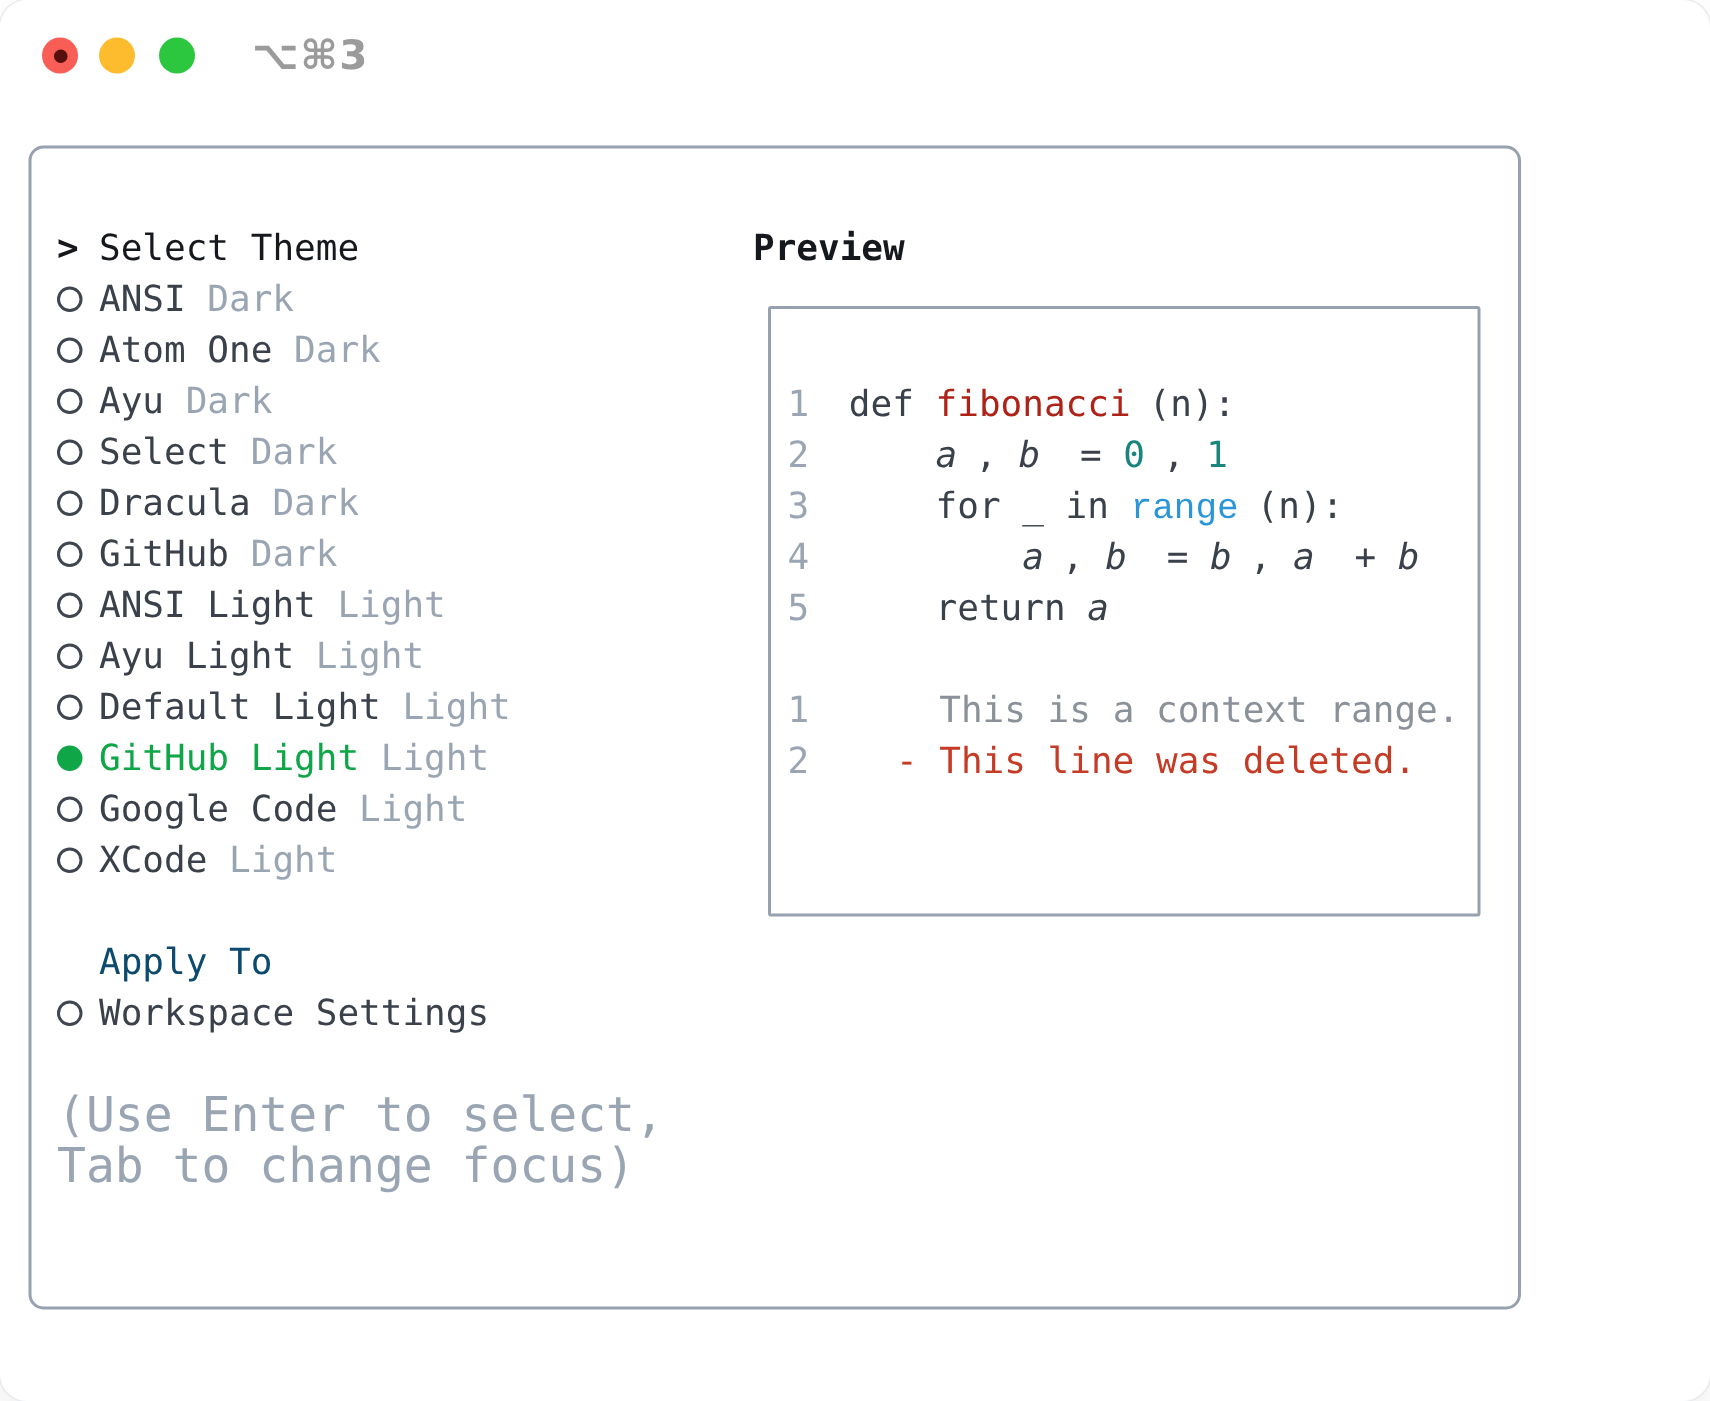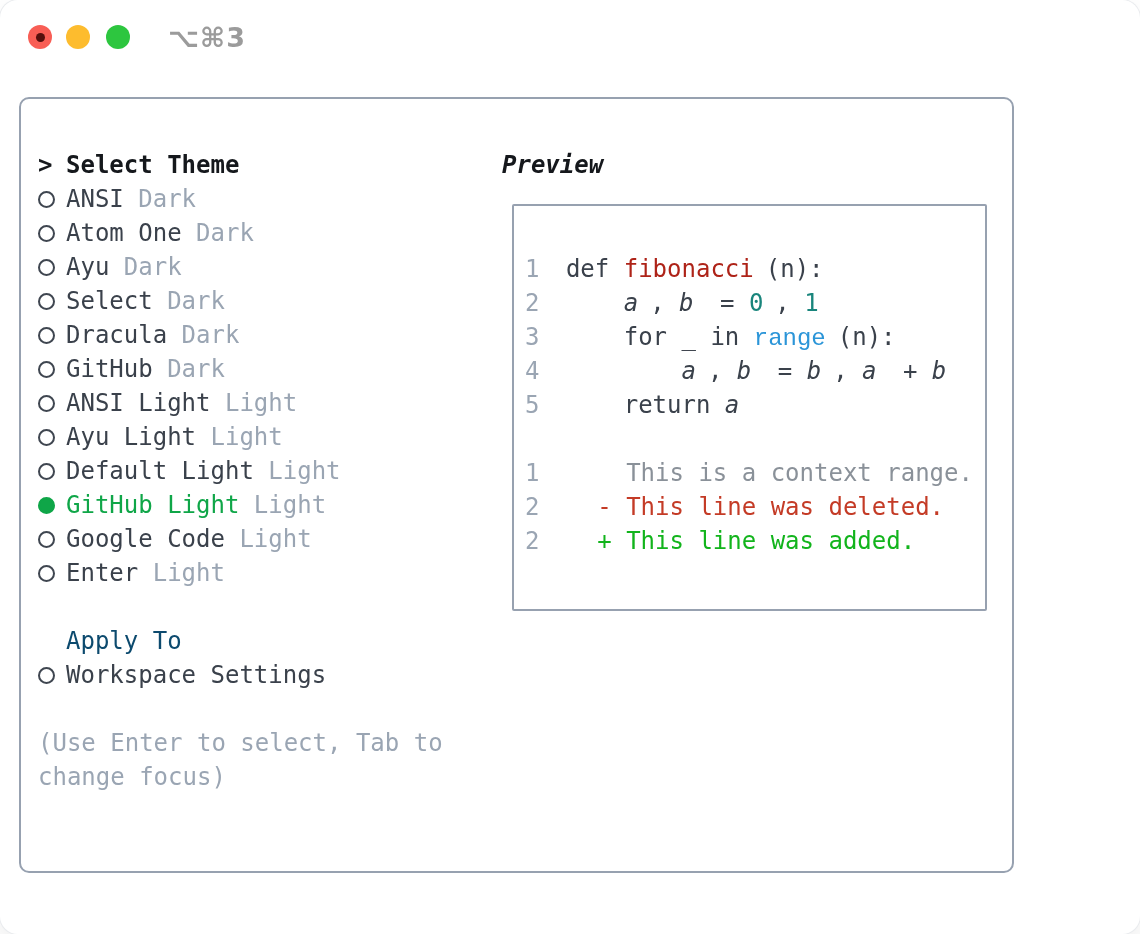--- a/index.html
+++ b/index.html
@@ -24,30 +24,30 @@
   
   .panel{position:absolute;left:19px;top:97px;width:995px;height:776px;
     border:2px solid var(--border,#97a1b0);border-radius:10px;box-sizing:border-box;background:#fff;}
   .left-col{position:absolute;left:17px;top:49px;font-size:24px;line-height:34px;
     color:var(--text_dark,#3a414b);}
   .row{display:flex;height:34px;align-items:center;white-space:pre;}
   .marker{width:28px;flex:0 0 28px;display:flex;align-items:center;}
   .circle{width:17px;height:17px;border:2px solid #3f4650;border-radius:50%;box-sizing:border-box;}
   .circle.filled{background:var(--accent_green,#0fa648);border-color:var(--accent_green,#0fa648);}
   .prompt{color:var(--text_black,#15181c);font-weight:bold;}
-  .hdr{color:var(--text_black,#15181c);font-weight:bold;}
+  .hdr{color:var(--text_black,#15181c);font-weight:normal;}
   .apply-hdr .hdr{font-weight:normal;color:#0c4a6e;}
   .tname{color:var(--text_dark,#3a414b);}
   .theme-row.selected .tname{color:var(--accent_green,#0fa648);}
   .variant{color:var(--text_muted,#9aa5b3);margin-left:1ch;}
   .spacer{height:34px;}
-  .hint{color:var(--text_muted,#9aa5b3);width:424px;font-size:24px;line-height:34px;}
+  .hint{color:var(--text_muted,#9aa5b3);width:424px;font-size:32px;line-height:34px;}
   
   .preview-title{position:absolute;left:481px;top:49px;height:34px;line-height:34px;
-    font-size:24px;font-weight:bold;color:var(--text_black,#15181c);font-style:italic;}
+    font-size:24px;font-weight:bold;color:var(--text_black,#15181c);}
   .preview-box{position:absolute;left:491px;top:105px;width:475px;height:407px;
     border:2px solid var(--border,#97a1b0);border-radius:2px;box-sizing:border-box;background:#fff;}
   .code-block{position:absolute;left:11px;top:46px;font-size:24px;line-height:34px;white-space:pre;}
   .diff-block{position:absolute;left:11px;top:250px;font-size:24px;line-height:34px;white-space:pre;}
   .cline{height:34px;}
   .ln{color:var(--text_muted,#9aa5b3);}
   .tok-code{color:var(--text_dark,#3a414b);margin-left:12px;}
   .tok-func{color:var(--code_function_red,#ae2318);}
   .tok-num{color:var(--code_number_teal,#19857c);}
   .tok-builtin{color:var(--code_builtin_blue,#2b95d8);font-family:Liberation Mono, monospace;}
@@ -83,21 +83,21 @@
           <div class="row theme-row"><span class="marker"><span class="circle"></span></span><span class="tname">Atom One</span><span class="variant">Dark</span></div>
           <div class="row theme-row"><span class="marker"><span class="circle"></span></span><span class="tname">Ayu</span><span class="variant">Dark</span></div>
           <div class="row theme-row"><span class="marker"><span class="circle"></span></span><span class="tname">Select</span><span class="variant">Dark</span></div>
           <div class="row theme-row"><span class="marker"><span class="circle"></span></span><span class="tname">Dracula</span><span class="variant">Dark</span></div>
           <div class="row theme-row"><span class="marker"><span class="circle"></span></span><span class="tname">GitHub</span><span class="variant">Dark</span></div>
           <div class="row theme-row"><span class="marker"><span class="circle"></span></span><span class="tname">ANSI Light</span><span class="variant">Light</span></div>
           <div class="row theme-row"><span class="marker"><span class="circle"></span></span><span class="tname">Ayu Light</span><span class="variant">Light</span></div>
           <div class="row theme-row"><span class="marker"><span class="circle"></span></span><span class="tname">Default Light</span><span class="variant">Light</span></div>
           <div class="row theme-row selected"><span class="marker"><span class="circle filled"></span></span><span class="tname">GitHub Light</span><span class="variant">Light</span></div>
           <div class="row theme-row"><span class="marker"><span class="circle"></span></span><span class="tname">Google Code</span><span class="variant">Light</span></div>
-          <div class="row theme-row"><span class="marker"><span class="circle"></span></span><span class="tname">Enter</span><span class="variant">Light</span></div>
+          <div class="row theme-row"><span class="marker"><span class="circle"></span></span><span class="tname">XCode</span><span class="variant">Light</span></div>
         </div>
 
       <div class="spacer"></div>
 
       <div class="row apply-hdr">
         <span class="marker"></span>
         <span class="hdr">Apply To</span>
       </div>
 
       <div id="apply-list">
@@ -106,17 +106,17 @@
 
       <div class="spacer"></div>
 
       <div class="hint">(Use Enter to select, Tab to change focus)</div>
     </div>
 
     <div class="preview-title">Preview</div>
 
     <div class="preview-box">
       <div class="code-block" id="code-block"><div class="cline"><span class="ln">1</span> <span class="tok-code">def </span><span class="tok-func">fibonacci</span><span class="tok-code">(n):</span></div><div class="cline"><span class="ln">2</span> <span class="tok-code">    </span><span class="tok-var">a</span><span class="tok-code">, </span><span class="tok-var">b</span><span class="tok-code"> = </span><span class="tok-num">0</span><span class="tok-code">, </span><span class="tok-num">1</span></div><div class="cline"><span class="ln">3</span> <span class="tok-code">    for _ in </span><span class="tok-builtin">range</span><span class="tok-code">(n):</span></div><div class="cline"><span class="ln">4</span> <span class="tok-code">        </span><span class="tok-var">a</span><span class="tok-code">, </span><span class="tok-var">b</span><span class="tok-code"> = </span><span class="tok-var">b</span><span class="tok-code">, </span><span class="tok-var">a</span><span class="tok-code"> + </span><span class="tok-var">b</span></div><div class="cline"><span class="ln">5</span> <span class="tok-code">    return </span><span class="tok-var">a</span></div></div>
-      <div class="diff-block" id="diff-block"><div class="cline"><span class="ln">1</span>      <span class="diff-ctx">This is a context range.</span></div><div class="cline"><span class="ln">2</span>    <span class="diff-del">- This line was deleted.</span></div><div class="cline"><span class="ln">2</span>    <span class="diff-add">+ This line was added.</span></div></div>
+      <div class="diff-block" id="diff-block"><div class="cline"><span class="ln">1</span>      <span class="diff-ctx">This is a context range.</span></div><div class="cline"><span class="ln">2</span>    <span class="diff-del">- This line was deleted.</span></div></div>
     </div>
 
   </div>
 </div>
 
 </body></html>

